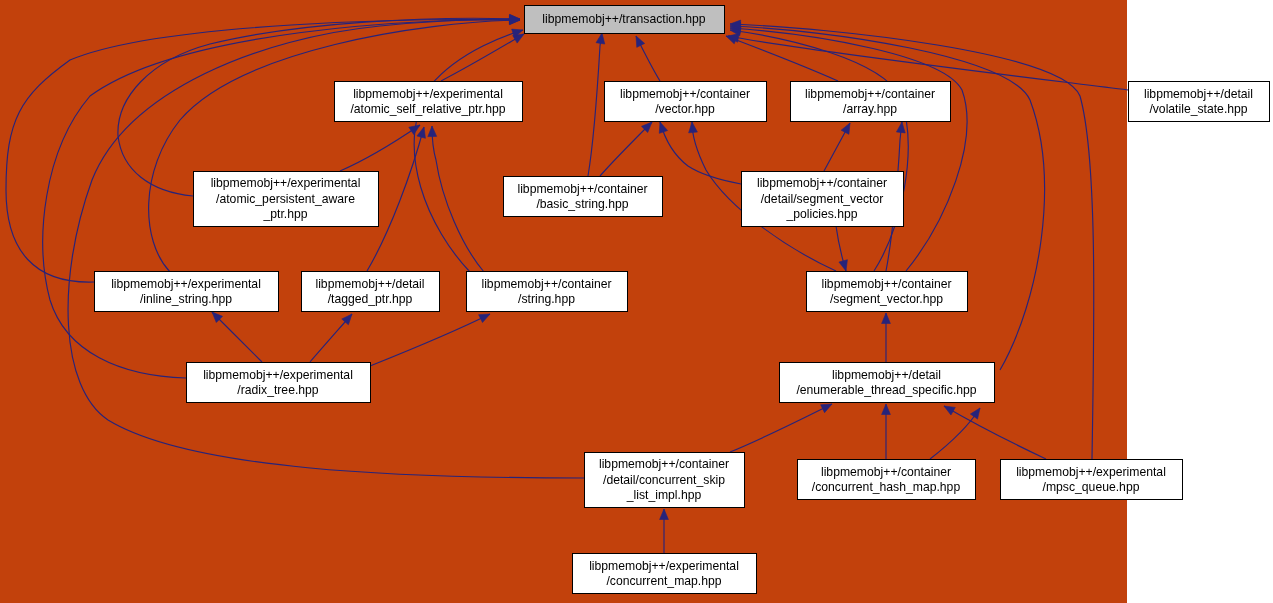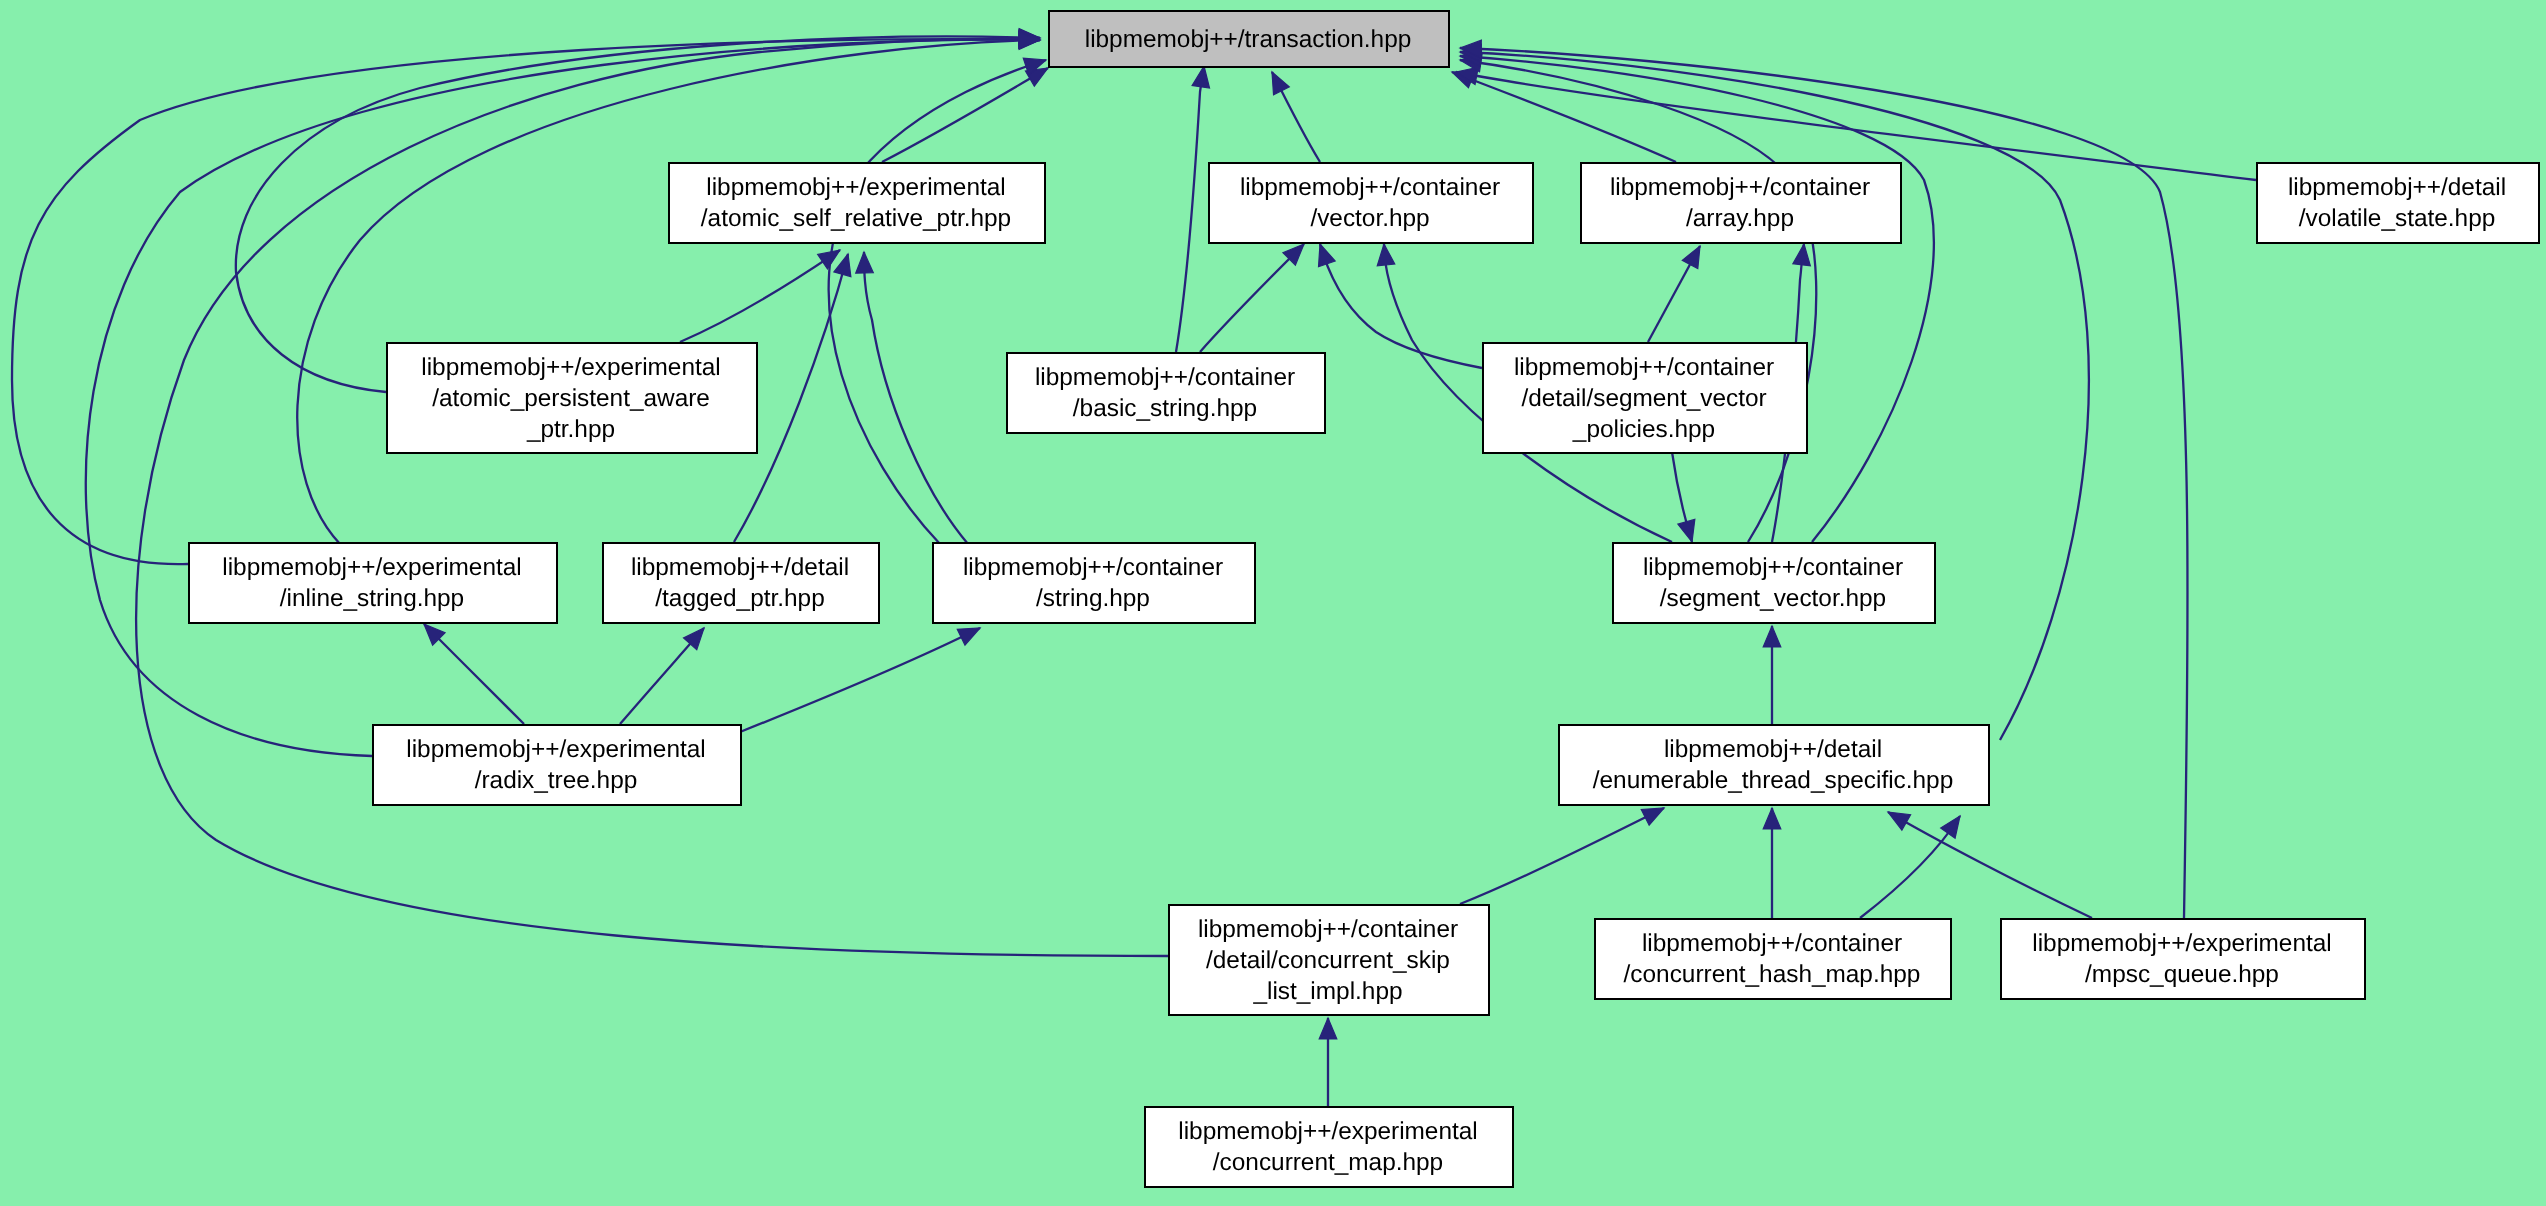--- a/index.html
+++ b/index.html
@@ -8,23 +8,23 @@
     background: #ffffff;
   }
   body {
     width: 1273px;
     height: 603px;
     font-family: "Liberation Sans", sans-serif;
     overflow: hidden;
   }
   #graph-root {
     position: relative;
-    width: 1273px;
+    width: 1127px;
     height: 603px;
-    background: #86efac;
+    background: #c2410c;
   }
   svg.graph-canvas {
     position: absolute;
     left: 0;
     top: 0;
     width: 1273px;
     height: 603px;
     display: block;
   }
   .node-box {

